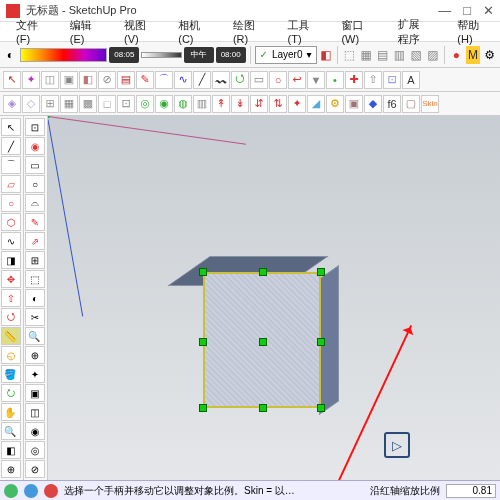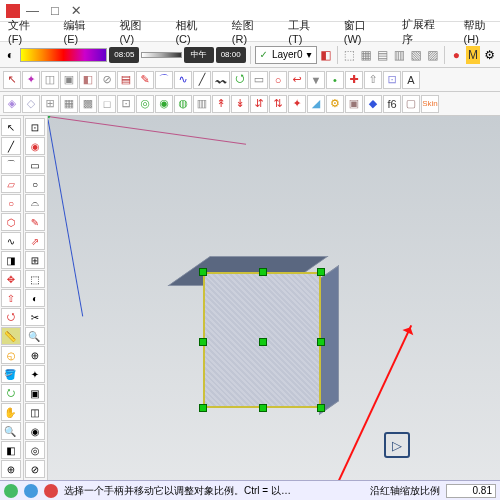--- a/index.html
+++ b/index.html
@@ -2,21 +2,21 @@
 <html><head>
 <meta charset="utf-8">
 <style>
 * { margin: 0; padding: 0; box-sizing: border-box; }
 body { font-family: "Microsoft YaHei", Arial, sans-serif; font-size: 11px; background: #f0f0f0; width: 500px; height: 500px; overflow: hidden; position: relative; }
 .titlebar { height: 22px; background: #fff; display: flex; align-items: center; padding: 0 6px; border-bottom: 1px solid #ddd; }
 .titlebar .app-icon { width: 14px; height: 14px; background: #d33; margin-right: 6px; }
 .titlebar .title { flex: 1; font-size: 11px; color: #333; }
 .titlebar .win-controls { display: flex; gap: 12px; }
 .titlebar .win-controls span { cursor: pointer; color: #555; font-size: 13px; }
-.menubar { height: 20px; background: #fff; display: flex; align-items: center; padding: 0 8px; gap: 28px; border-bottom: 1px solid #ddd; }
+.menubar { height: 20px; background: #fff; display: flex; align-items: center; padding: 0 16px; gap: 28px; border-bottom: 1px solid #ddd; }
 .menubar span { font-size: 11px; color: #222; cursor: pointer; }
 .toolbar1 { height: 26px; background: #f7f7f7; display: flex; align-items: center; padding: 2px 3px; gap: 2px; border-bottom: 1px solid #ccc; }
 .tb-btn { width: 18px; height: 18px; border: 1px solid transparent; display: flex; align-items: center; justify-content: center; cursor: pointer; font-size: 12px; }
 .gradient-bar { width: 110px; height: 14px; background: linear-gradient(90deg,#ff0,#f80,#f00,#c0c,#60c); border:1px solid #aaa; }
 .time-chip { width: 38px; height: 16px; background: #333; color: #fff; font-size: 8px; border-radius: 2px; display:flex; align-items:center; justify-content:center; }
 .dropdown { height: 18px; border: 1px solid #999; background: #fff; display: flex; align-items: center; padding: 0 4px; font-size: 10px; gap: 4px; }
 .toolbar2, .toolbar3 { height: 24px; background: #f7f7f7; display: flex; align-items: center; padding: 1px 3px; gap: 1px; border-bottom: 1px solid #ccc; }
 .ic { width: 18px; height: 18px; border: 1px solid #ccc; display:flex; align-items:center; justify-content:center; cursor:pointer; font-size:11px; background:#fff; }
 .main { display: flex; height: 370px; }
 .side-tools { width: 24px; background: #f7f7f7; border-right: 1px solid #ccc; display: flex; flex-direction: column; padding: 2px 1px; gap: 1px; overflow:hidden; }
@@ -38,20 +38,21 @@
 .statusbar { position:absolute; bottom:0; left:0; height:20px; width:500px; background:#eef; border-top:1px solid #aac; display:flex; align-items:center; padding:0 4px; font-size:10px; gap:6px;}
 .statusbar .sicon { width:14px; height:14px; border-radius:50%; }
 .statusbar .vcb { width:50px; height:14px; background:#fff; border:1px solid #aaa; display:flex; align-items:center; justify-content:flex-end; padding:0 3px;}
 .sep { width:1px; height:18px; background:#ccc; margin:0 2px;}
 </style>
 </head>
 <body>
 
 <div class="titlebar">
   <div class="app-icon"></div>
+  <div class="title">无标题 - SketchUp Pro</div>
   <div class="win-controls">
     <span>—</span>
     <span>□</span>
     <span>✕</span>
   </div>
 </div>
 
 <div class="menubar">
   <span>文件(F)</span>
   <span>编辑(E)</span>
@@ -209,18 +210,18 @@
     <div class="watermark">
       <div class="wmicon">▷</div>
     </div>
   </div>
 </div>
 
 <div class="statusbar">
   <div class="sicon" style="background:#4b6"></div>
   <div class="sicon" style="background:#49d"></div>
   <div class="sicon" style="background:#d44"></div>
-  <span style="flex:1;white-space:nowrap;overflow:hidden;text-overflow:ellipsis">选择一个手柄并移动它以调整对象比例。Ctrl = 以…</span>
+  <span style="flex:1;white-space:nowrap;overflow:hidden;text-overflow:ellipsis">选择一个手柄并移动它以调整对象比例。Skin = 以…</span>
   <span>沿红轴缩放比例</span>
   <div class="vcb">
       <span>0.81</span>
     </div>
 </div>
 
 </body></html>

